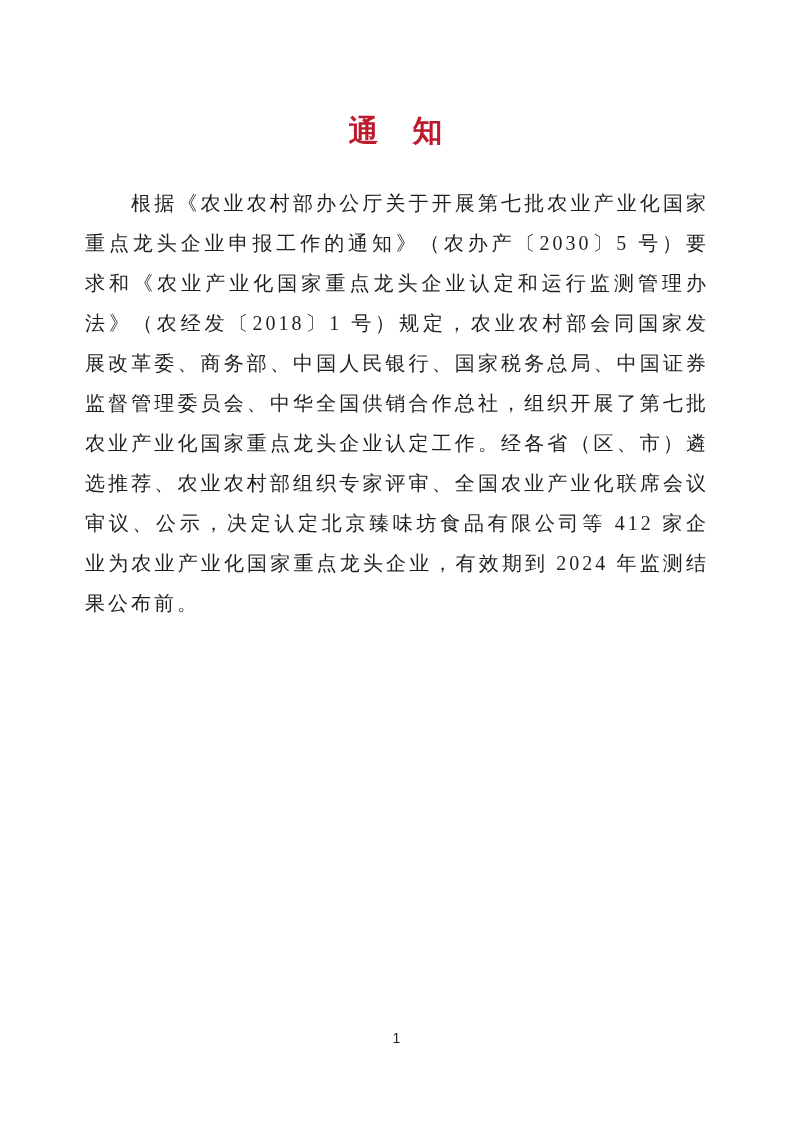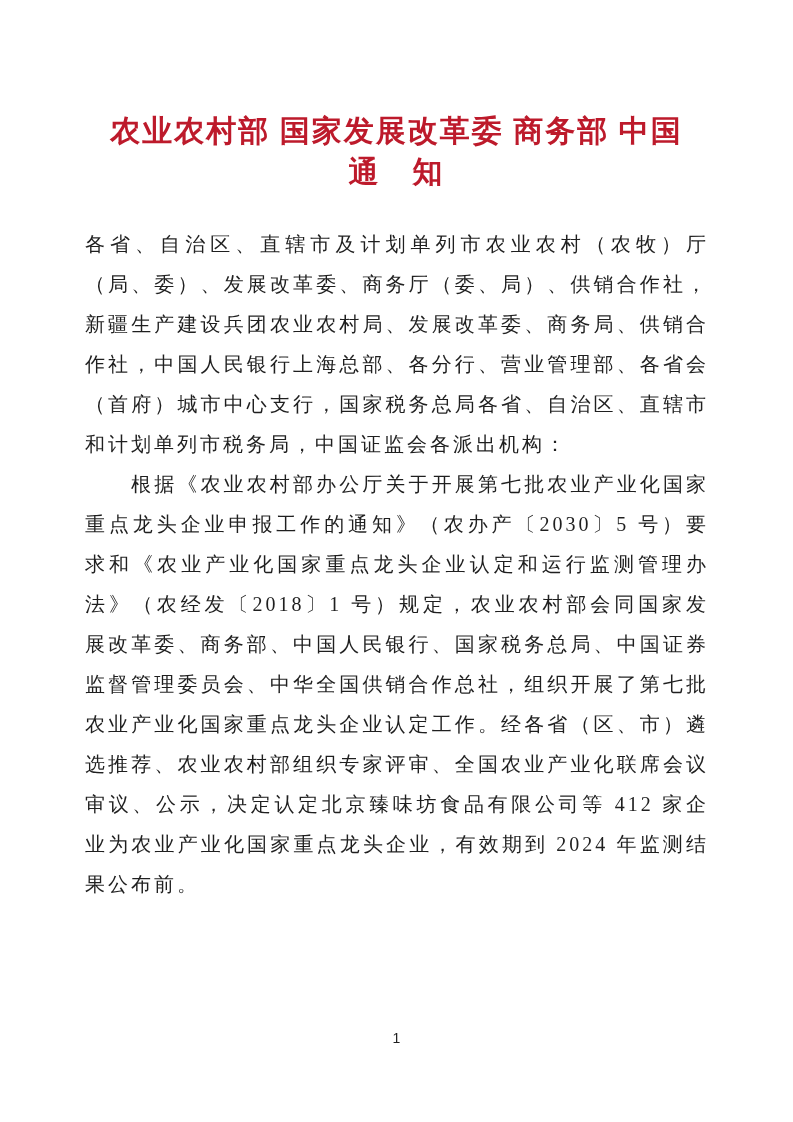--- a/index.html
+++ b/index.html
@@ -52,26 +52,24 @@
     font-size: 14px;
     font-family: "Liberation Sans", "DejaVu Sans", sans-serif;
   }
 </style>
 </head>
 <body>
 
 <div class="page">
 
   <div class="doc-title">
-    <div class="title-line">农业农村部 国家发展改革委 商务部 中国</div>
     <div class="title-line">通　知</div>
   </div>
 
   <div class="doc-body">
-    <p>各省、自治区、直辖市及计划单列市农业农村（农牧）厅（局、委）、发展改革委、商务厅（委、局）、供销合作社，新疆生产建设兵团农业农村局、发展改革委、商务局、供销合作社，中国人民银行上海总部、各分行、营业管理部、各省会（首府）城市中心支行，国家税务总局各省、自治区、直辖市和计划单列市税务局，中国证监会各派出机构：</p>
     <p class="indented">根据《农业农村部办公厅关于开展第七批农业产业化国家重点龙头企业申报工作的通知》（农办产〔2030〕5 号）要求和《农业产业化国家重点龙头企业认定和运行监测管理办法》（农经发〔2018〕1 号）规定，农业农村部会同国家发展改革委、商务部、中国人民银行、国家税务总局、中国证券监督管理委员会、中华全国供销合作总社，组织开展了第七批农业产业化国家重点龙头企业认定工作。经各省（区、市）遴选推荐、农业农村部组织专家评审、全国农业产业化联席会议审议、公示，决定认定北京臻味坊食品有限公司等 412 家企业为农业产业化国家重点龙头企业，有效期到 2024 年监测结果公布前。</p>
   </div>
 
   <div class="page-footer">
     <span>1</span>
   </div>
 
 </div>
 
 </body></html>

